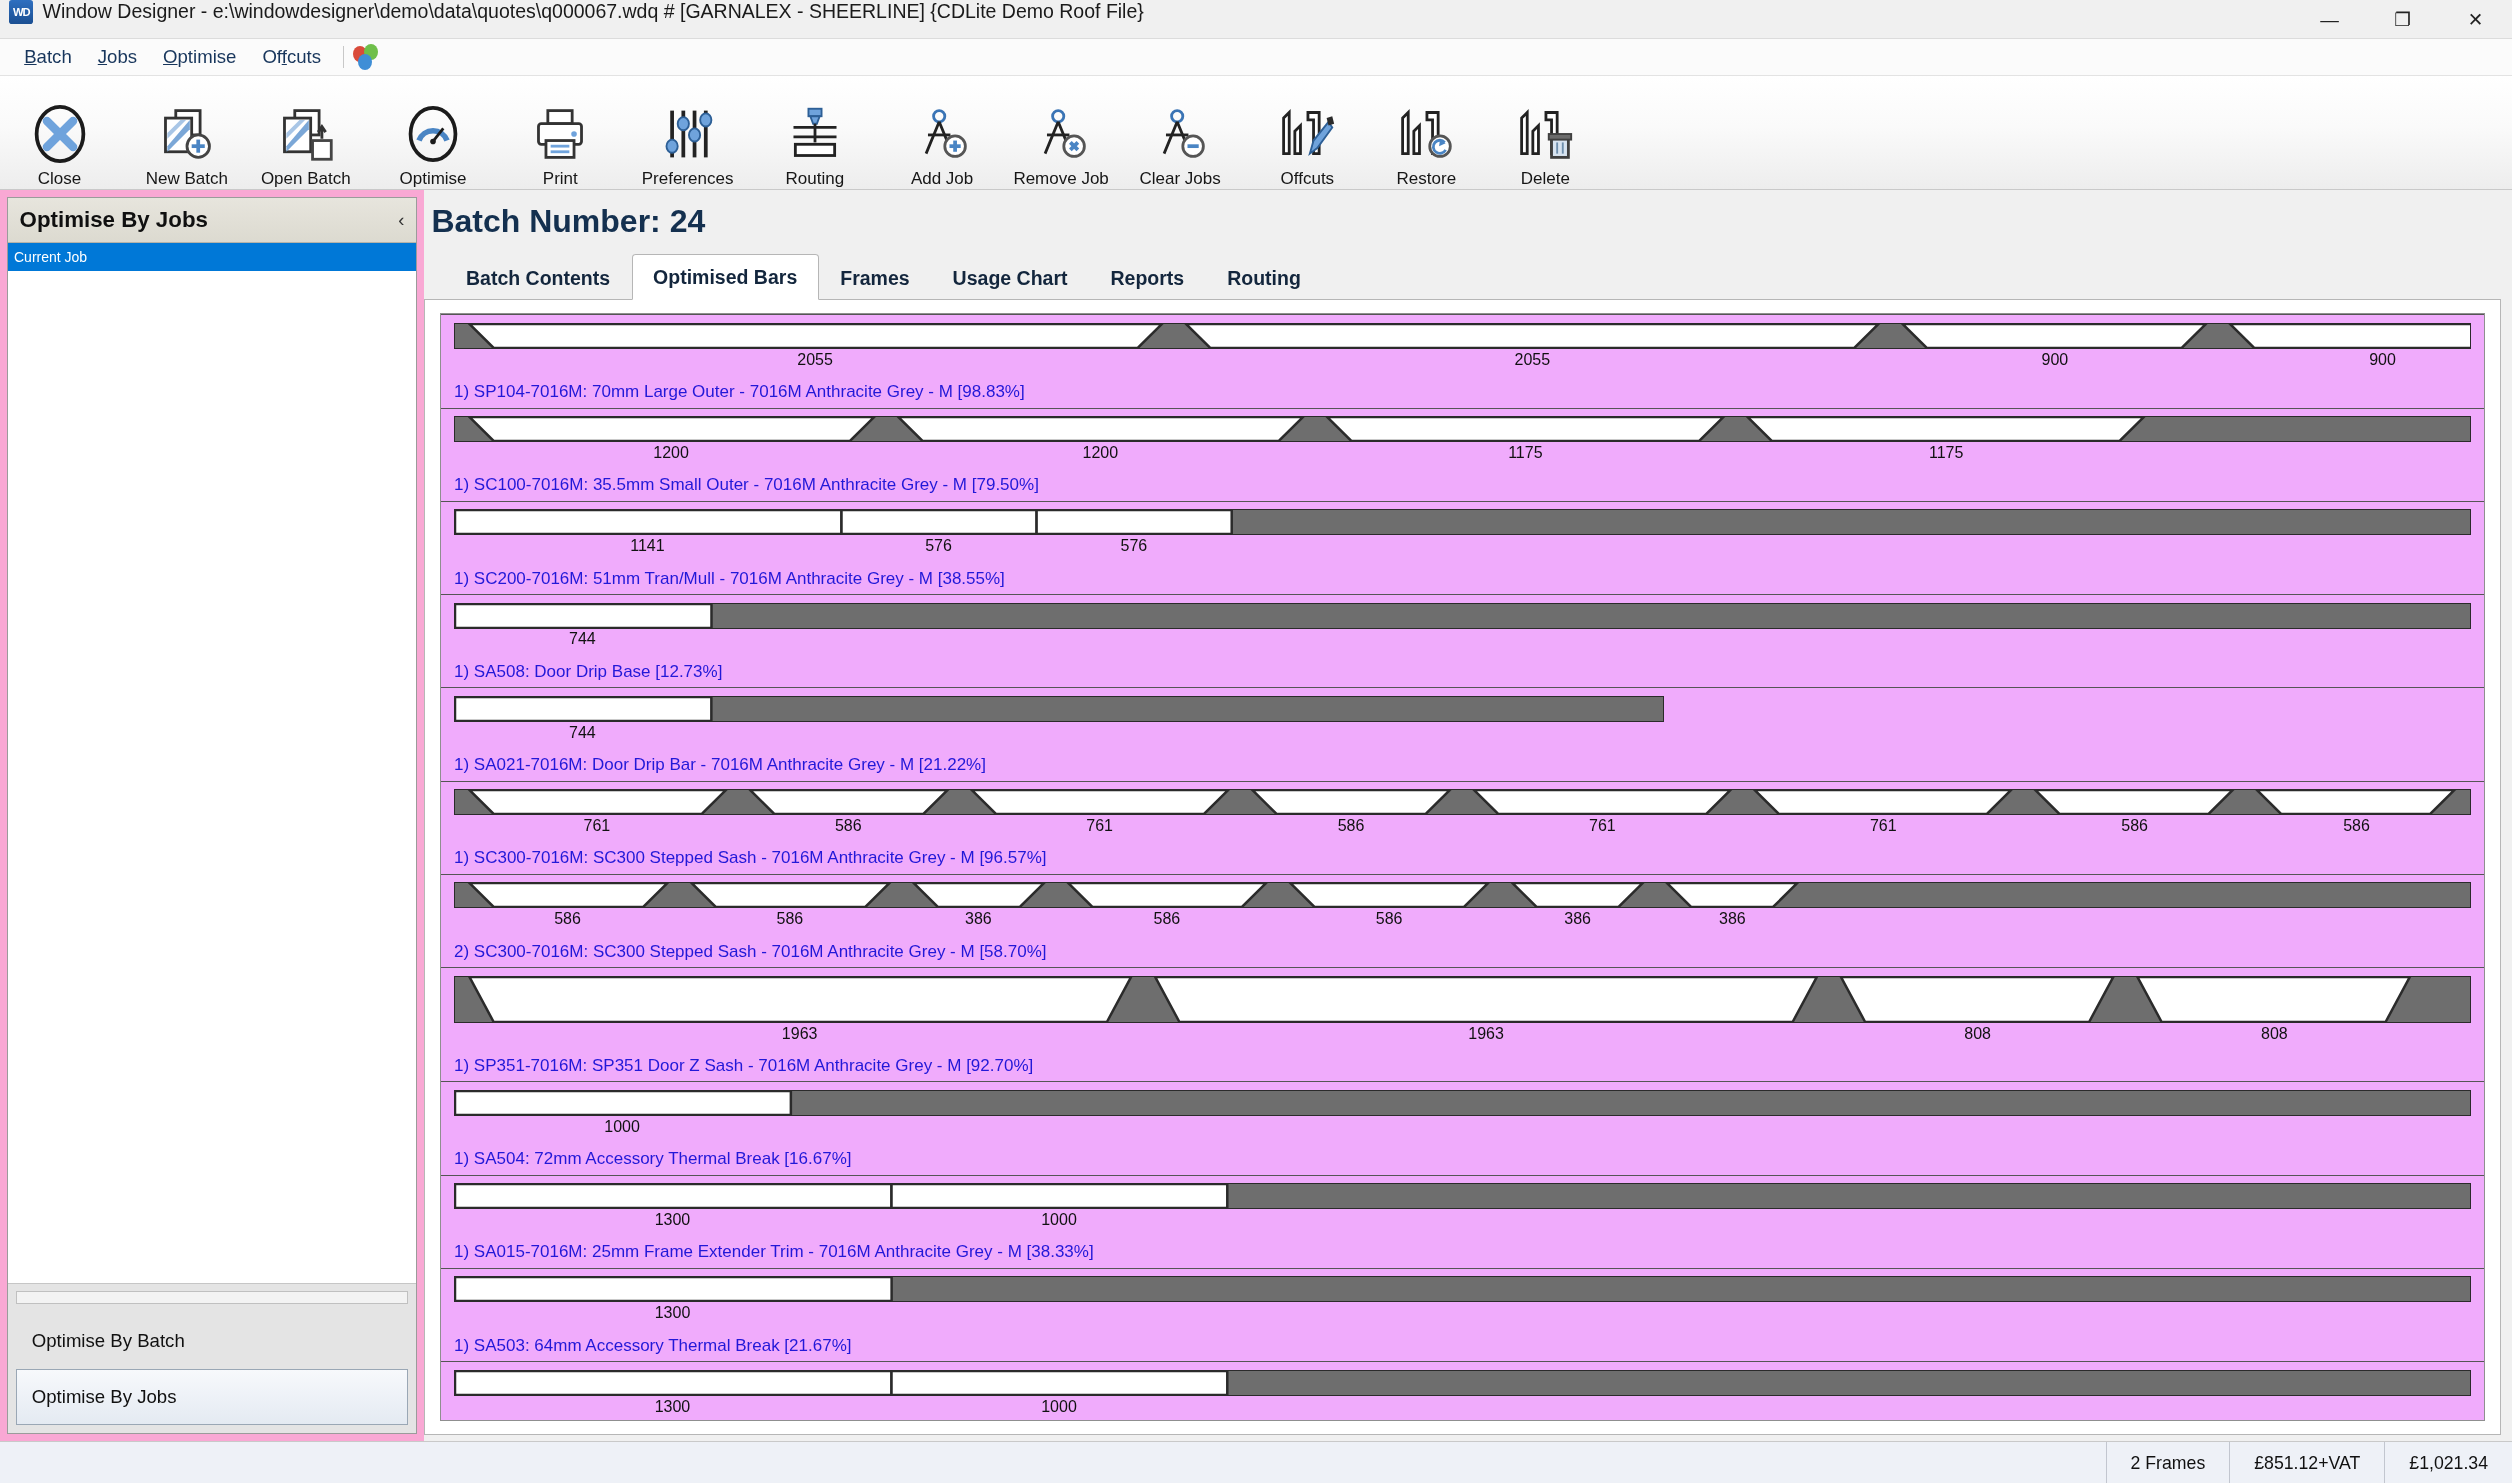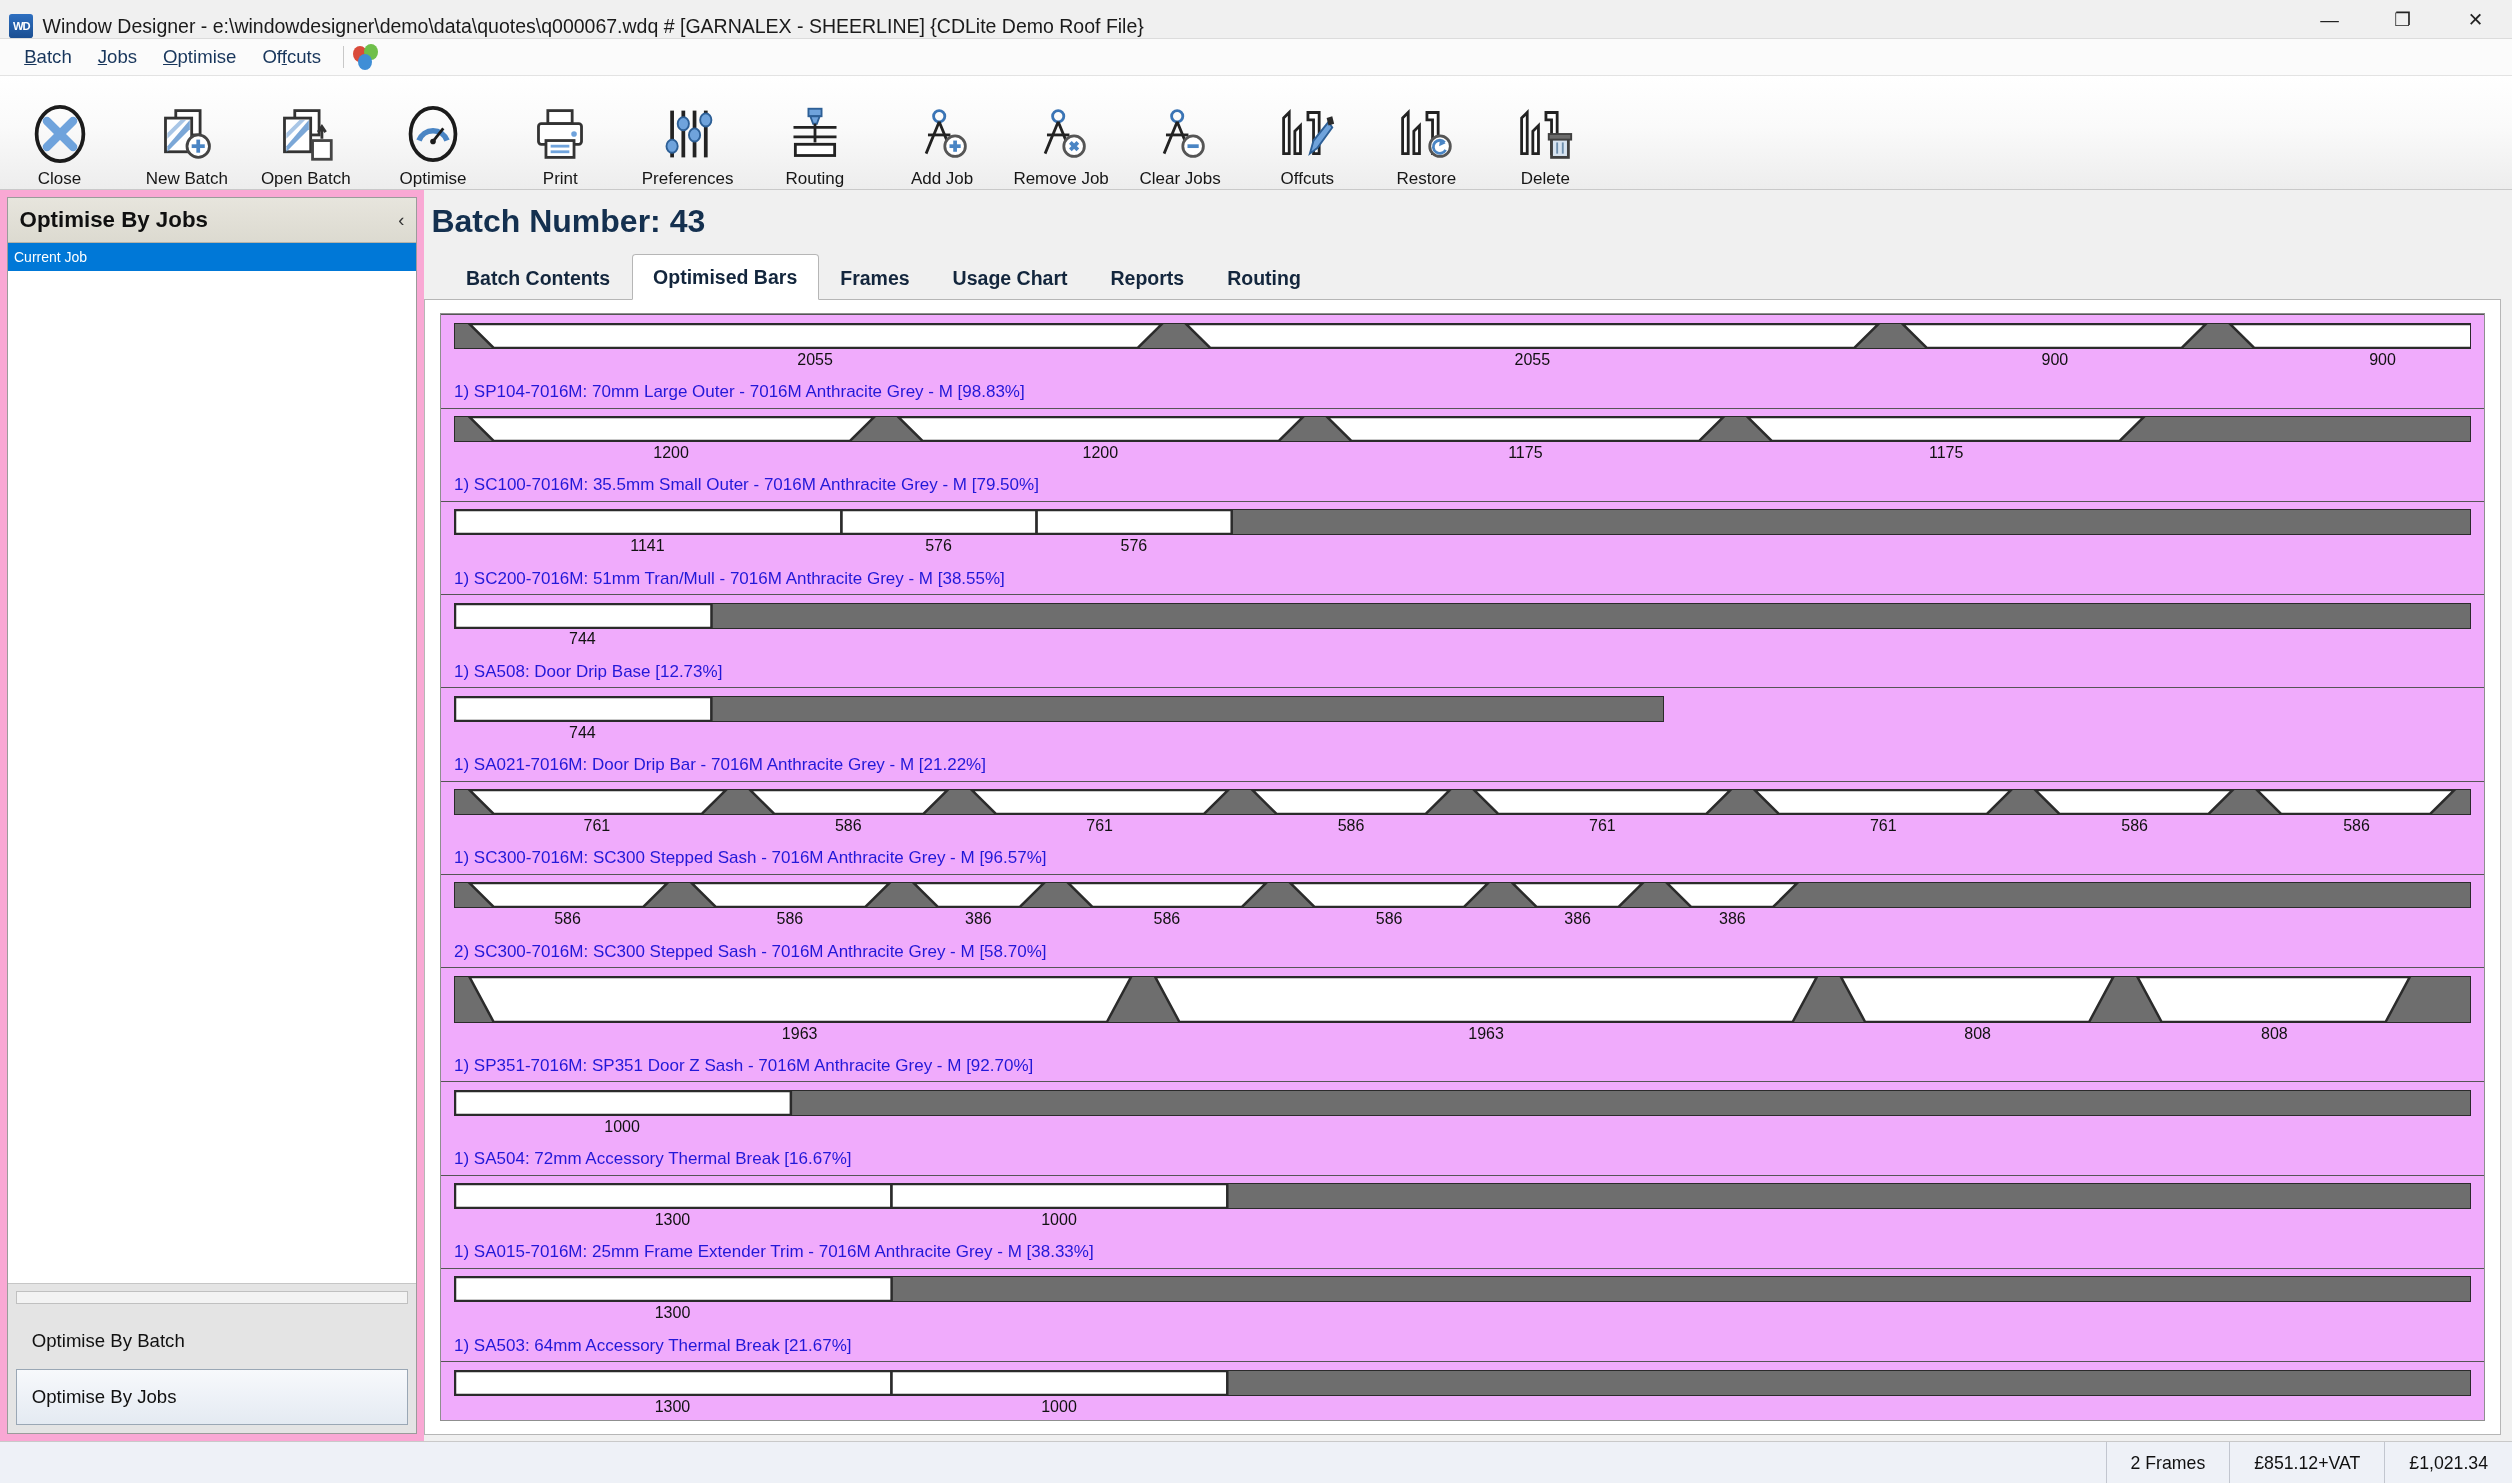--- a/index.html
+++ b/index.html
@@ -8,21 +8,21 @@
     width: 2512px; height: 1484px;
     overflow: hidden;
     background: #f0f0f0;
     font-family: "Liberation Sans", sans-serif;
   }
 
   
   #titlebar {
     height: 39px;
     background: #f0f0f0;
-    display: flex; align-items: flex-end;
+    display: flex; align-items: flex-start;
     border-bottom: 0.9px solid #dcdcdc;
     position: relative;
   }
   #app-logo {
     width: 24px; height: 24px; margin-left: 9.3px; margin-right: 9.3px;
     background: linear-gradient(#2e6fc0, #1b4f92);
     border-radius: 2.8px;
     color: #fff; font-size: 11.2px; font-weight: bold;
     display: flex; align-items: center; justify-content: center;
     letter-spacing: -0.9px;
@@ -431,21 +431,21 @@
           <span>Optimise By Batch</span>
         </div>
         <div class="sb-btn active">
           <span>Optimise By Jobs</span>
         </div>
       </div>
     </div>
   </div>
 
   <div id="main">
-    <div id="batch-title">Batch Number: 43</div>
+    <div id="batch-title">Batch Number: 24</div>
 
     <div id="tabs-wrap">
       <div class="tab">Batch Contents</div>
       <div class="tab active">Optimised Bars</div>
       <div class="tab">Frames</div>
       <div class="tab">Usage Chart</div>
       <div class="tab">Reports</div>
       <div class="tab">Routing</div>
     </div>
 

